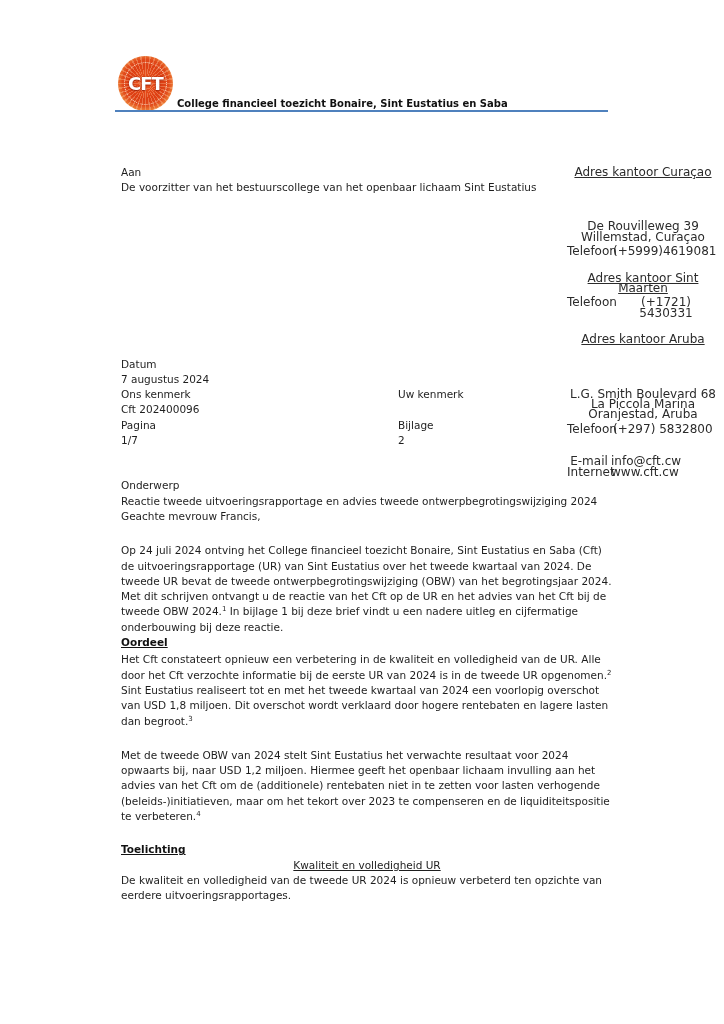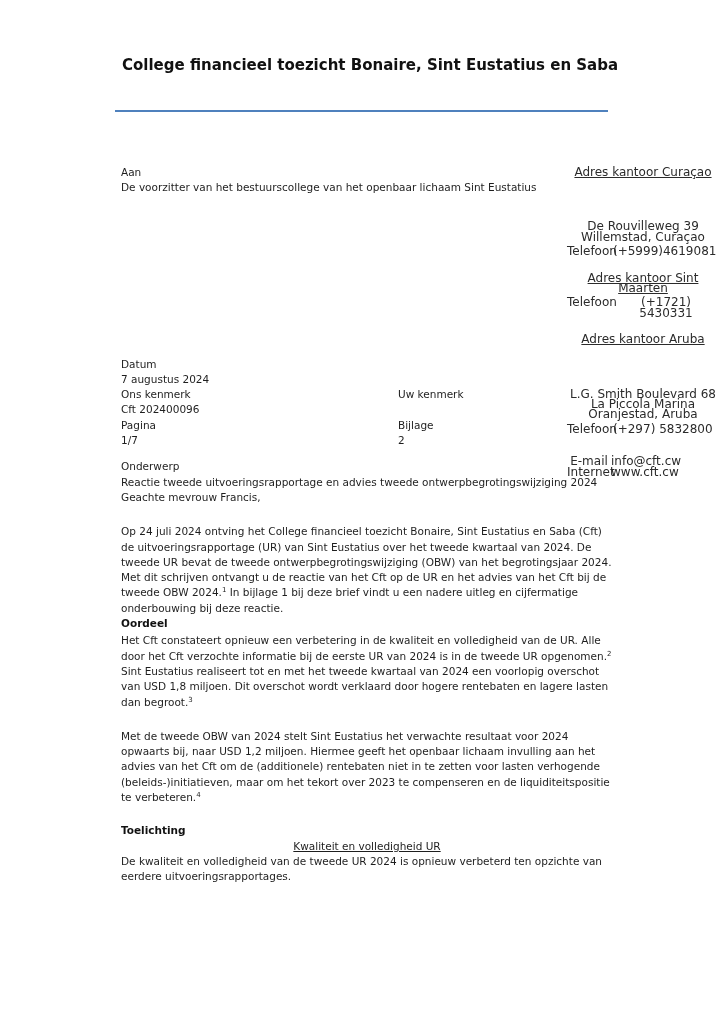--- a/index.html
+++ b/index.html
@@ -18,54 +18,57 @@
       radial-gradient(circle at 50% 48%, #ef5a22 0%, #dd3f14 42%, #e1491a 58%, #f08a3e 74%, #ea6f28 88%, #d84c18 100%);
   }
   .logo::before {
     content:""; position:absolute; inset:6px; border-radius:50%;
     border:1.5px dotted rgba(255,244,228,0.85);
   }
   .logo-text {
     position:relative; color:#fff; font-weight:bold; font-size:18px; letter-spacing:-1px;
     text-shadow:0 0 2px rgba(140,25,5,0.95), 0 1px 1px rgba(140,25,5,0.6);
   }
-  .org-title { margin:0 0 2px 4px; font-size:15px; font-weight:bold; color:#111; white-space:nowrap; }
+  .org-title { margin:0 0 2px 4px; font-size:10px; font-weight:bold; color:#111; white-space:nowrap; }
   .header-rule { position:absolute; left:115px; top:110px; width:493px; height:2px; background:#4f81bd; }
 
   
   .sidebar { position:absolute; left:567px; top:167px; width:152px; font-size:12px; line-height:10.4px; color:#2b2b2b;text-align:center; }
   .office { margin:0 0 16px 0; }
   .office-label { text-decoration:underline; }
   .office-lines { white-space:pre-line;margin-top:44px; }
   .phone-row { margin-top:4px; display:flex; }
   .phone-label { width:46px; flex:none; }
   .contact { margin-top:22px; }
   .contact-row { display:flex; }
   .contact-label { width:44px; flex:none; }
 
   
   .main { position:absolute; left:121px; top:165px; width:492px; font-size:10.5px; line-height:15.3px; color:#1e1e1e; }
   .main p { margin:0; }
   .nowrap { white-space:nowrap; }
   .meta { margin-top:161px; display:grid; grid-template-columns:277px 1fr; }
-  .subject { margin-top:11px; }
+  .subject { margin-top:30px; }
   .salutation { margin-top:30px; }
   .para { margin-top:19px !important; }
   .para-tight { margin-top:2px !important; }
-  .section-heading { margin-top:16px; font-weight:bold; color:#111; }
+  .section-heading { margin-top:16px; font-weight:bold; color:#111;text-decoration:underline; }
   .section-heading.more-gap { margin-top:18px; }
   .subheading { text-decoration:underline;text-align:center; }
   sup.fn { font-size:7px; vertical-align:super; line-height:0; }
 </style>
 </head>
 <body>
 
 <div class="page">
 
   <header class="header">
+    <div class="logo">
+      <span class="logo-text">CFT</span>
+    </div>
     <h1 class="org-title">College financieel toezicht Bonaire, Sint Eustatius en Saba</h1>
   </header>
   <div class="header-rule"></div>
 
   <aside class="sidebar">
     <section class="office">
       <div class="office-label">Adres kantoor Curaçao</div>
       <div class="office-lines">De Rouvilleweg 39
 Willemstad, Curaçao</div>
       <div class="phone-row">

